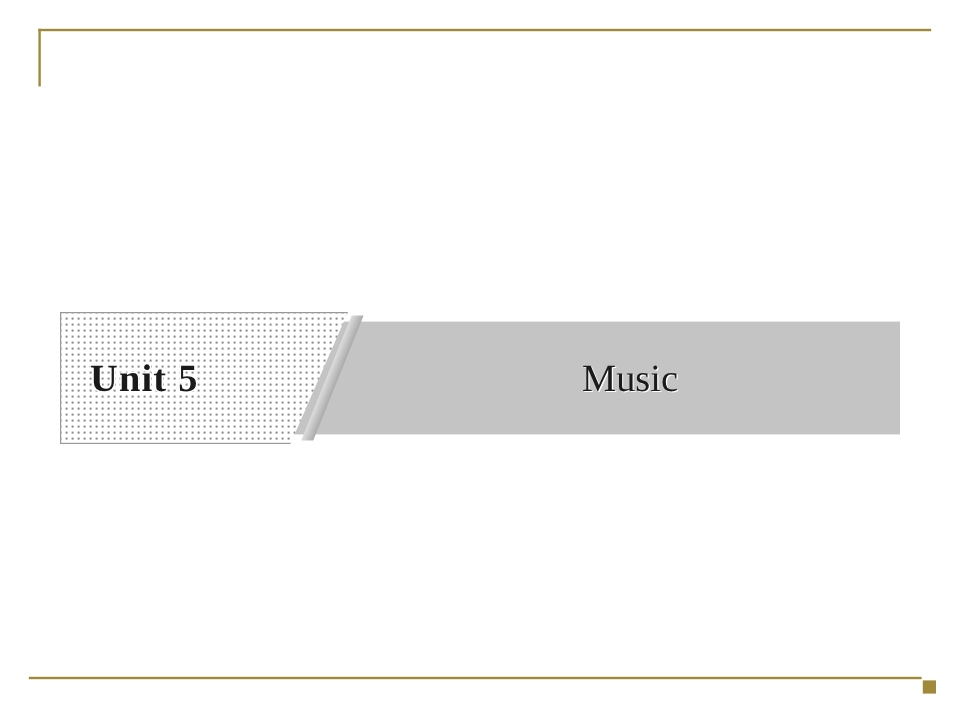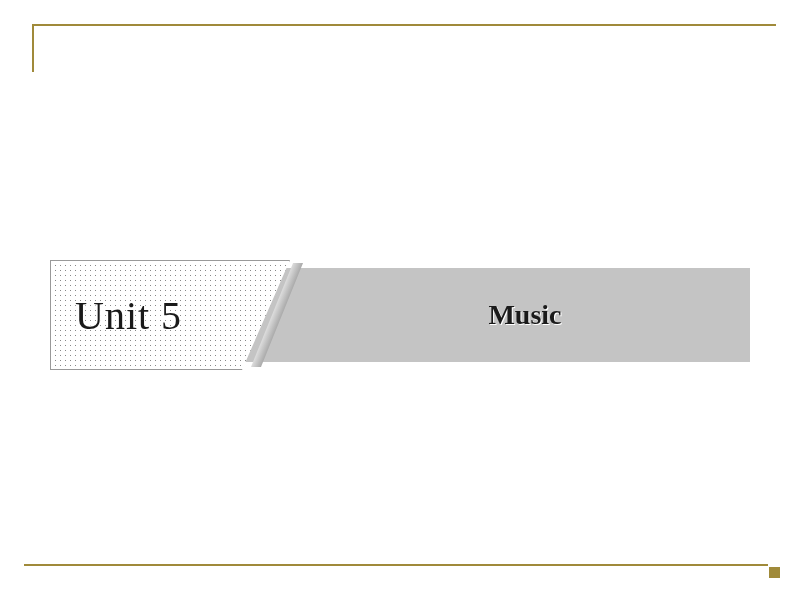--- a/index.html
+++ b/index.html
@@ -85,29 +85,29 @@
       position: absolute;
       top: 3px;
       left: 243px;
       width: 10px;
       height: 104px;
       background: linear-gradient(to right, #ddd, #aaa);
       transform: skewX(-22deg);
       transform-origin: top left;
     }
     .unit-label {
-      font-size: 40px;
-      font-weight: 400;
+      font-size: 32px;
+      font-weight: 700;
       color: #1a1a1a;
       letter-spacing: 1px;
       text-shadow: 1px 1px 0 #fff, -1px -1px 0 #fff, 1px -1px 0 #fff, -1px 1px 0 #fff;
     }
     .topic-label {
-      font-size: 28px;
-      font-weight: bold;
+      font-size: 32px;
+      font-weight: normal;
       color: #1a1a1a;
       text-shadow: 1px 1px 0 #fff;
       margin-left: 60px;
     }
   </style>
 </head>
 <body>
 
 <div class="top-border-h"></div>
 <div class="top-border-v"></div>

